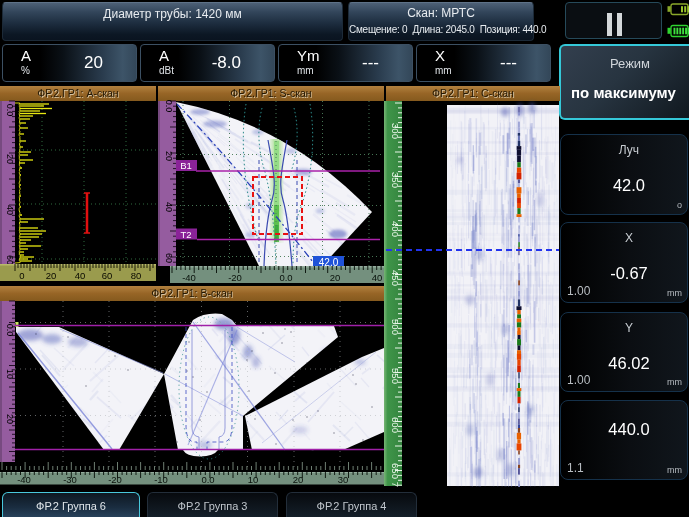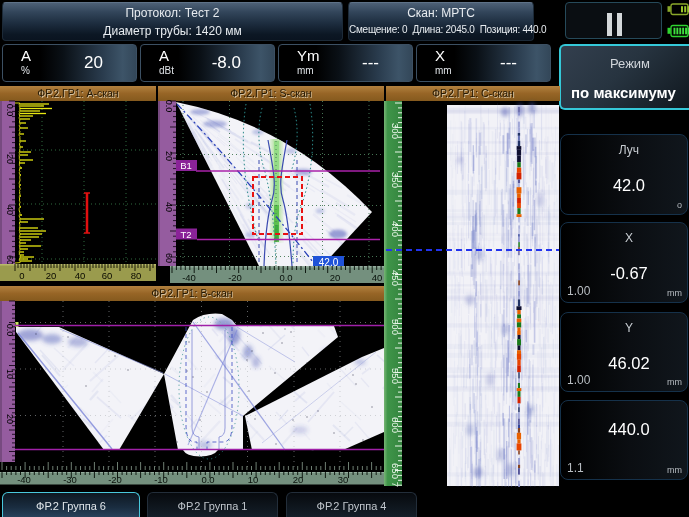--- a/index.html
+++ b/index.html
@@ -12,21 +12,20 @@
 .param .unit {position:absolute;left:18px;top:20px;font-size:10px;color:#e0e4e8}
 .param .val {position:absolute;right:33px;top:8px;font-size:17px;color:#fff;text-align:right}
 .vbox {position:absolute;left:560px;width:128px;border-radius:8px;border:1px solid #15314a;background:linear-gradient(90deg,#000 0%,#0b0e12 55%,#10161c 100%)}
 .vbox .lab {text-align:center;font-size:12px;color:#c8cdd2;padding-top:8px;padding-left:10px}
 .vbox .val {text-align:center;font-size:16.5px;color:#fff;padding-top:19px;padding-left:10px}
 .vbox .bl {position:absolute;left:6px;bottom:4px;font-size:12px;color:#b8bdc2}
 .vbox .br {position:absolute;right:5px;bottom:4px;font-size:9px;color:#b8bdc2}
 .tab {position:absolute;top:492px;height:25px;border-radius:6px 6px 0 0;text-align:center;font-size:11px;padding-top:7px}
 </style></head><body>
 <div class="topbtn" style="left:2px;width:341px">
-    <div class="l1">Протокол: Тест 2</div>
     <div class="l2">Диаметр трубы: 1420 мм</div>
   </div>
 <div class="topbtn" style="left:348px;width:186px">
     <div class="l1">Скан: МРТС</div>
     <div class="l2" style="font-size:10px;letter-spacing:-0.25px;white-space:nowrap">Смещение: 0&nbsp; Длина: 2045.0&nbsp; Позиция: 440.0</div>
   </div>
 <div class="pbox">
     <div class="pbar" style="left:41px"></div>
     <div class="pbar" style="left:51px"></div>
   </div>
@@ -62,21 +61,21 @@
 <div class="param" style="left:278px">
     <span class="abbr">Ym</span>
     <span class="unit">mm</span>
     <div class="val">---</div>
   </div>
 <div class="param" style="left:416px">
     <span class="abbr">X</span>
     <span class="unit">mm</span>
     <div class="val">---</div>
   </div>
-<div style="position:absolute;left:559px;top:44px;width:130px;height:66px;border:2px solid #35c8d8;border-right:none;border-radius:6px 0 0 6px;background:linear-gradient(135deg,#333f4e 0%,#273440 45%,#10181f 100%)">
+<div style="position:absolute;left:559px;top:44px;width:130px;height:76px;border:2px solid #35c8d8;border-right:none;border-radius:6px 0 0 6px;background:linear-gradient(135deg,#333f4e 0%,#273440 45%,#10181f 100%)">
 <div style="text-align:center;font-size:13px;color:#d0d5da;padding-top:10px;padding-left:10px">Режим</div>
 <div style="font-size:15px;color:#fff;font-weight:bold;padding-top:13px;padding-left:10px">по максимуму</div>
   </div>
 <div class="vbox" style="top:134px;height:81px">
     <div class="lab">Луч</div>
     <div class="val">42.0</div>
     <div class="br">o</div>
   </div>
 <div class="vbox" style="top:222px;height:81px">
     <div class="lab">X</div>
@@ -2150,13 +2149,13 @@
     <text x="24" y="482.5" font-size="9.5" fill="#0a120c" font-family="Liberation Sans" text-anchor="middle">-40</text>
     <text x="70" y="482.5" font-size="9.5" fill="#0a120c" font-family="Liberation Sans" text-anchor="middle">-30</text>
     <text x="115" y="482.5" font-size="9.5" fill="#0a120c" font-family="Liberation Sans" text-anchor="middle">-20</text>
     <text x="161" y="482.5" font-size="9.5" fill="#0a120c" font-family="Liberation Sans" text-anchor="middle">-10</text>
     <text x="208" y="482.5" font-size="9.5" fill="#0a120c" font-family="Liberation Sans" text-anchor="middle">0.0</text>
     <text x="253" y="482.5" font-size="9.5" fill="#0a120c" font-family="Liberation Sans" text-anchor="middle">10</text>
     <text x="298" y="482.5" font-size="9.5" fill="#0a120c" font-family="Liberation Sans" text-anchor="middle">20</text>
     <text x="343" y="482.5" font-size="9.5" fill="#0a120c" font-family="Liberation Sans" text-anchor="middle">30</text>
   </svg>
 <div class="tab" style="left:2px;width:138px;border:1.5px solid #49c8dc;border-bottom:none;background:linear-gradient(180deg,#0e1822 0%,#1a2d40 60%,#27415a 100%);color:#e0e6ea">ФР.2 Группа 6</div>
-<div class="tab" style="left:147px;width:131px;border:1px solid #232e3a;border-bottom:none;background:linear-gradient(180deg,#070a0e,#141f29);color:#c0c6cc">ФР.2 Группа 1</div>
+<div class="tab" style="left:147px;width:131px;border:1px solid #232e3a;border-bottom:none;background:linear-gradient(180deg,#070a0e,#141f29);color:#c0c6cc">ФР.2 Группа 3</div>
 <div class="tab" style="left:286px;width:131px;border:1px solid #232e3a;border-bottom:none;background:linear-gradient(180deg,#070a0e,#141f29);color:#c0c6cc">ФР.2 Группа 4</div>
 </body></html>

